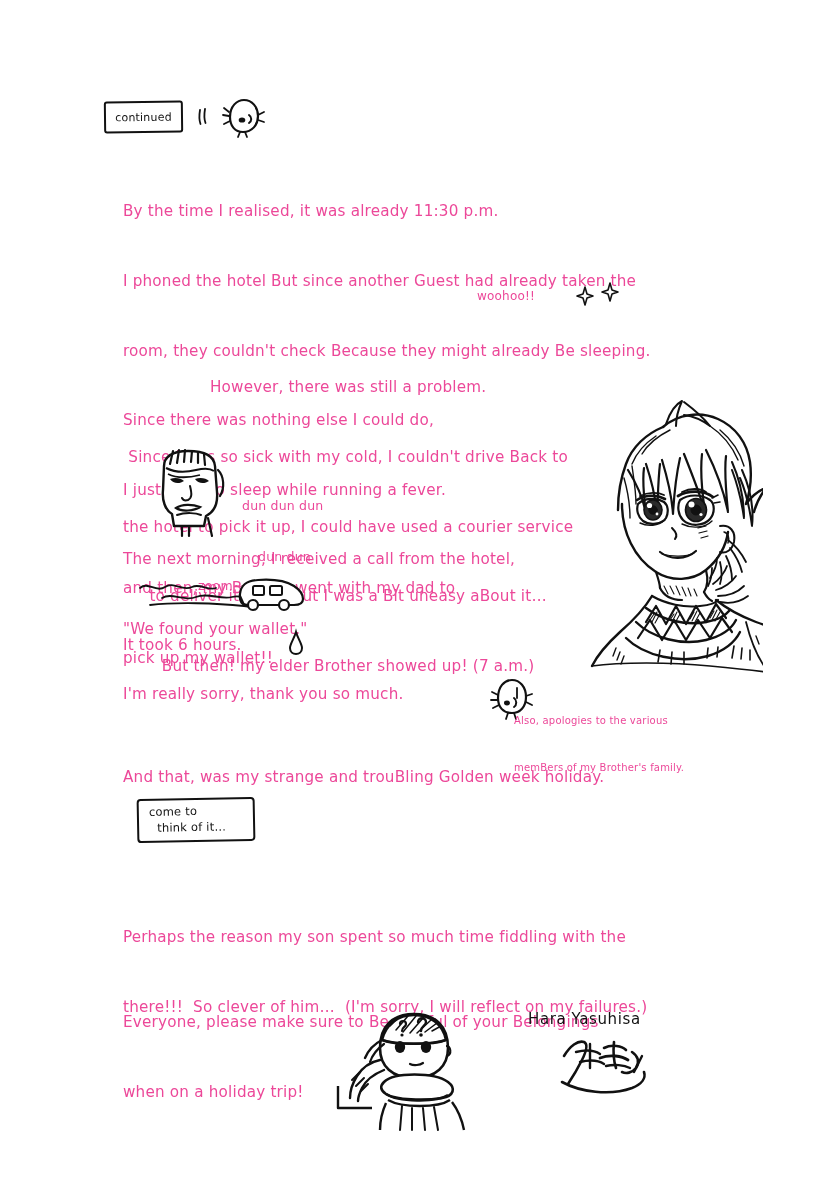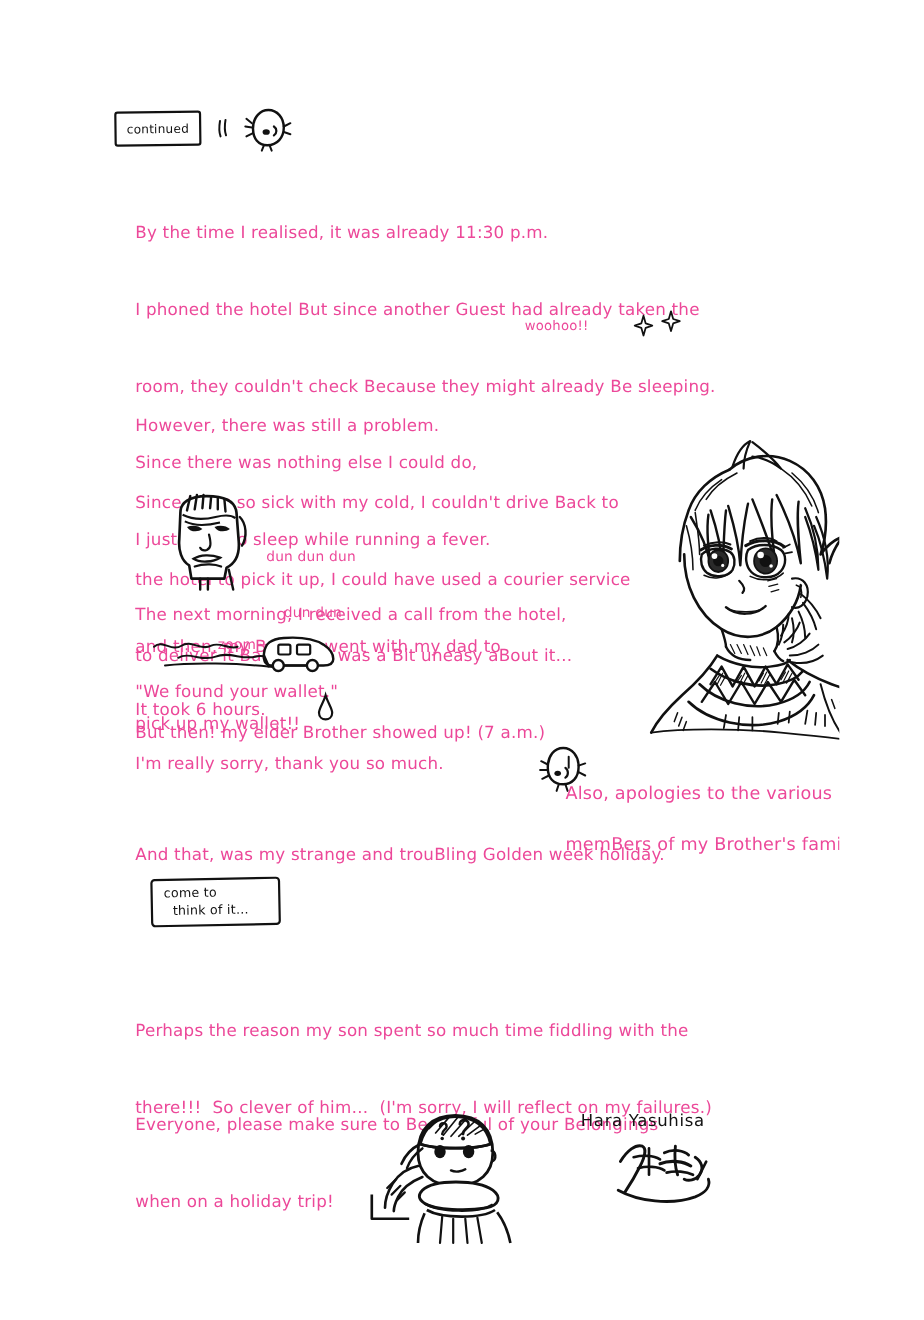--- a/index.html
+++ b/index.html
@@ -106,21 +106,21 @@
 
   <div class="abs hand body-text" style="left:477px; top:285px; font-size:12px;">woohoo!!</div>
 
   <svg class="abs" style="left:576px; top:286px;" width="18" height="20" viewBox="0 0 18 20">
     <path d="M9 1 L11 8 L17 10 L11 12 L9 19 L7 12 L1 10 L7 8 Z" stroke="#111" stroke-width="1.6" fill="#fff" stroke-linejoin="round"></path>
   </svg>
   <svg class="abs" style="left:601px; top:282px;" width="18" height="20" viewBox="0 0 18 20">
     <path d="M9 1 L11 8 L17 10 L11 12 L9 19 L7 12 L1 10 L7 8 Z" stroke="#111" stroke-width="1.6" fill="#fff" stroke-linejoin="round"></path>
   </svg>
 
-  <div class="abs hand body-text" style="left:123px; top:330px;">
+  <div class="abs hand body-text" style="left:123px; top:330px;text-align:center;">
     <div>However, there was still a problem.</div>
     <div>Since I was so sick with my cold, I couldn't drive Back to</div>
     <div>the hotel to pick it up, I could have used a courier service</div>
     <div>to deliver it Back, But I was a Bit uneasy aBout it…</div>
     <div>But then! my elder Brother showed up! (7 a.m.)</div>
   </div>
 
   <svg class="abs" style="left:148px; top:448px;" width="90" height="92" viewBox="0 0 90 92">
 
     <path d="M16 18 C16 9 24 3 40 3 C56 3 66 8 67 18 L69 44 C70 56 66 64 58 68
@@ -187,21 +187,21 @@
   <svg class="abs" style="left:487px; top:676px;" width="50" height="50" viewBox="0 0 50 50">
     <path d="M11 22 C11 11 17 4 25 4 C33 4 39 11 39 21 C39 31 33 37 25 37 C16 37 11 31 11 22 Z" stroke="#111" stroke-width="2.2" fill="#fff"></path>
     <path d="M11 19 L5 16 M11 24 L4 24 M12 29 L6 32" stroke="#111" stroke-width="1.8" fill="none" stroke-linecap="round"></path>
     <path d="M39 20 L45 18 M39 26 L45 29" stroke="#111" stroke-width="1.8" fill="none" stroke-linecap="round"></path>
     <ellipse cx="20" cy="27" rx="3" ry="2.4" fill="#111"></ellipse>
     <path d="M27 22 C30 24 30 29 27 31" stroke="#111" stroke-width="2" fill="none" stroke-linecap="round"></path>
     <path d="M30 22 L30 12" stroke="#111" stroke-width="1.8" fill="none" stroke-linecap="round"></path>
     <path d="M21 37 L19 43 M27 37 L29 43" stroke="#111" stroke-width="1.8" fill="none" stroke-linecap="round"></path>
   </svg>
 
-  <div class="abs hand tiny-note" style="left:514px; top:682px; font-size:16px; line-height:15.5px;">
+  <div class="abs hand tiny-note" style="left:514px; top:682px; font-size:10px; line-height:15.5px;">
     <div>Also, apologies to the various</div>
     <div>memBers of my Brother's family.</div>
   </div>
 
   <div class="abs hand body-text" style="left:123px; top:766px;">And that, was my strange and trouBling Golden week holiday.</div>
 
   <div class="abs think-box" style="left:137px; top:798px; width:118px;">
     <div class="hand think-line">come to</div>
     <div class="hand think-line" style="padding-left:8px;">think of it…</div>
   </div>

